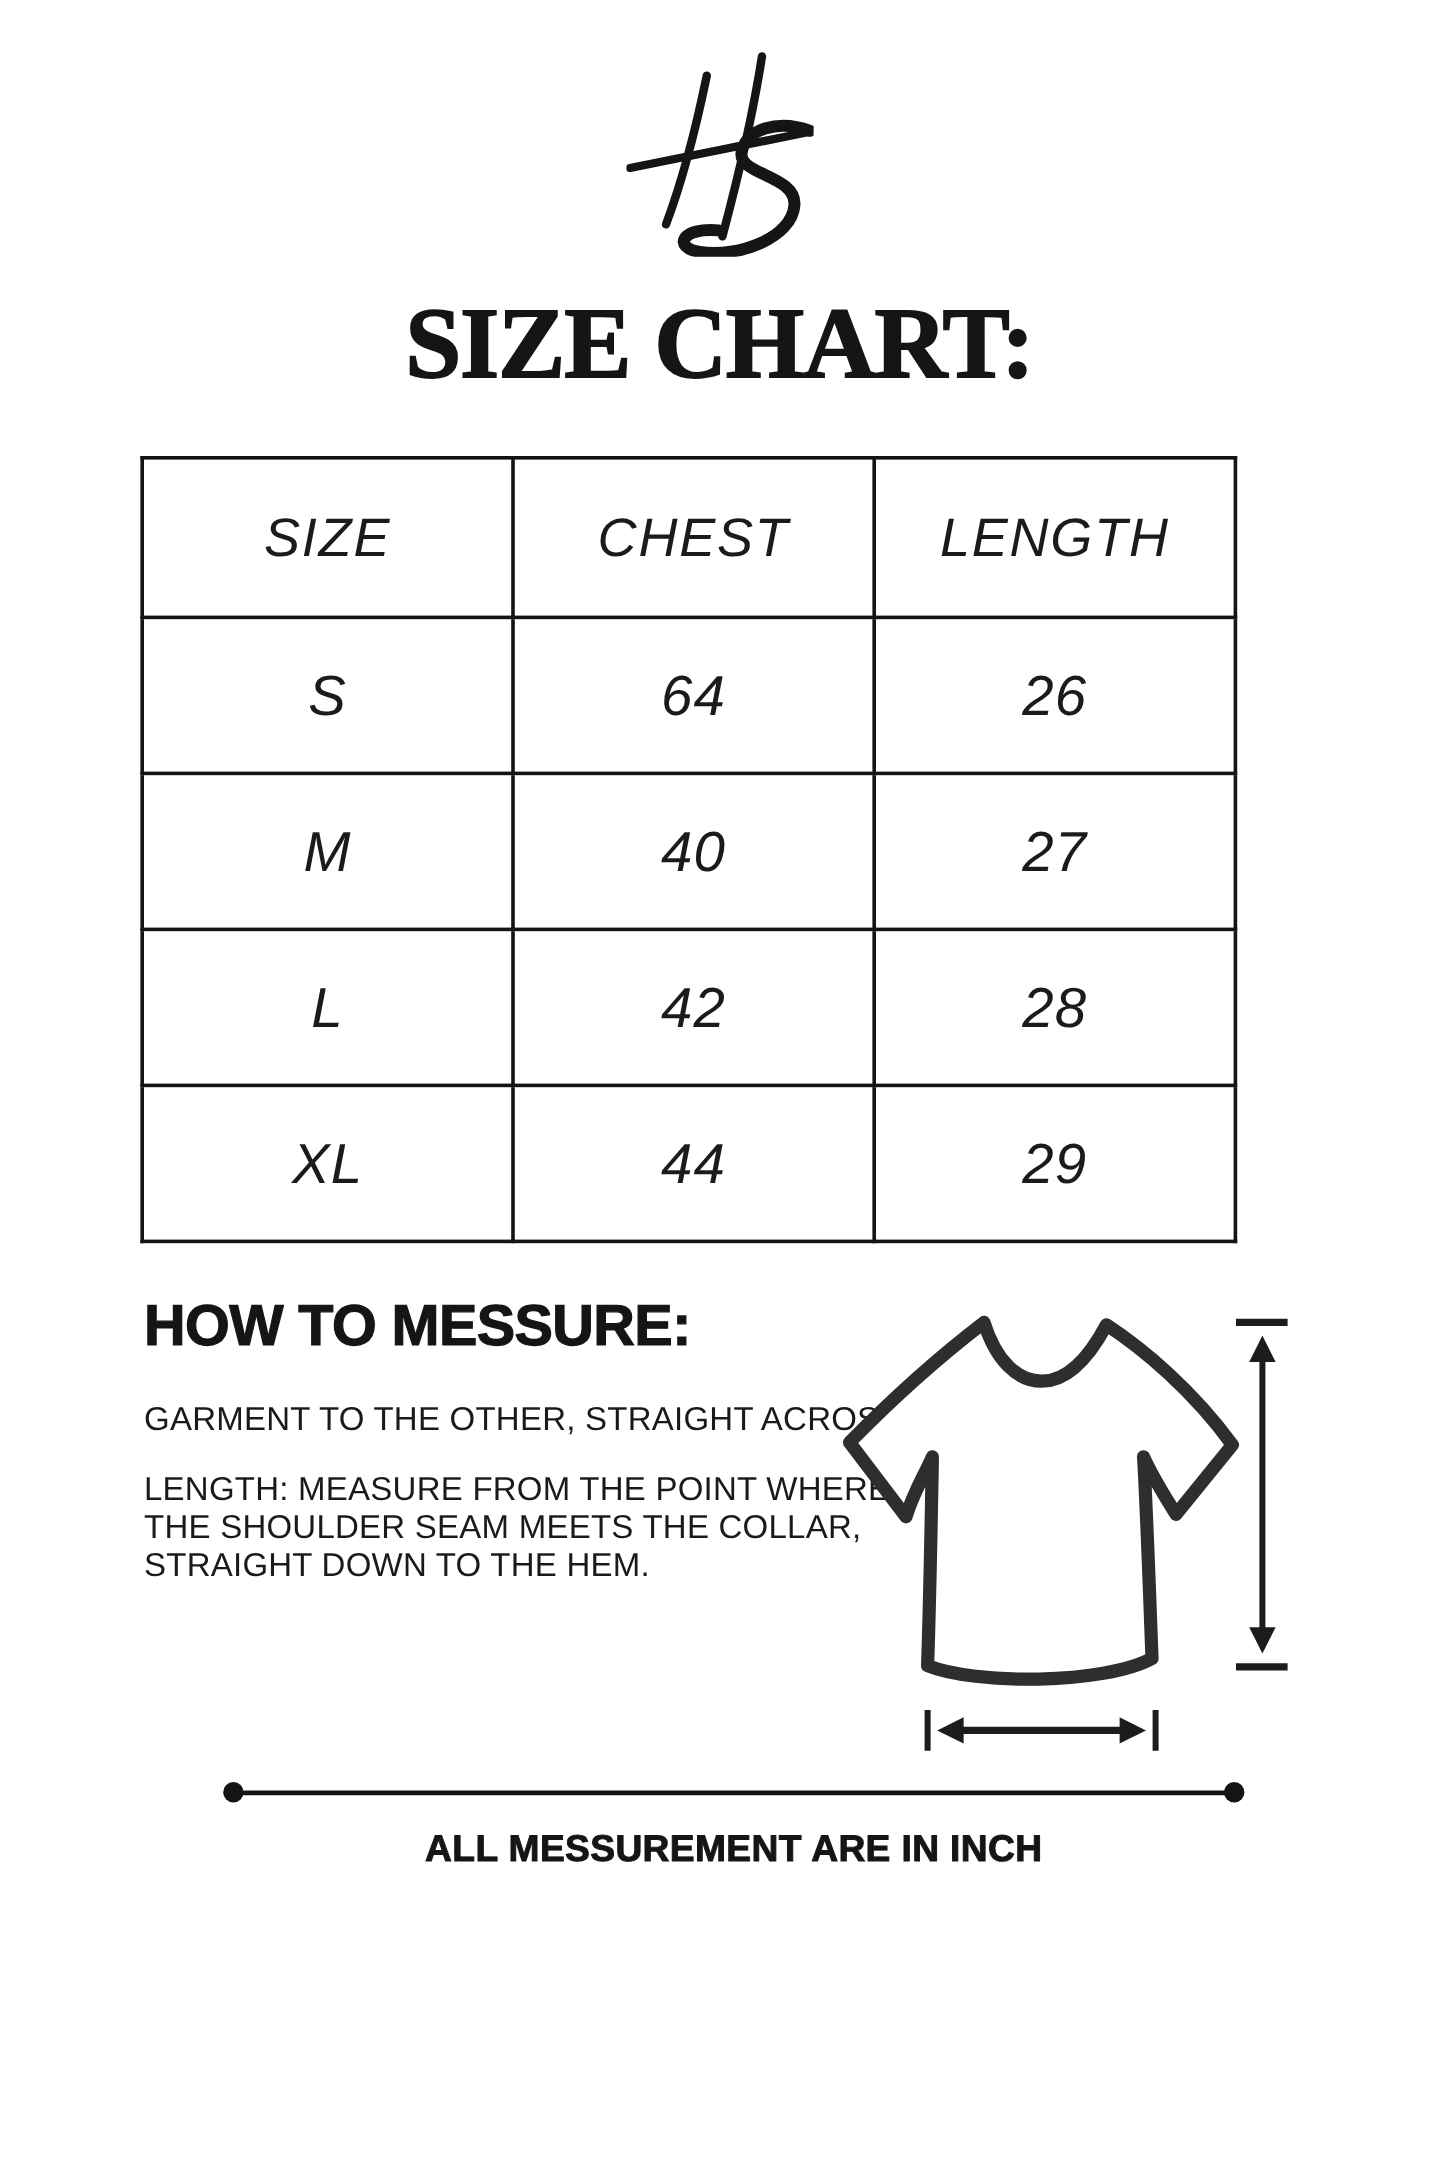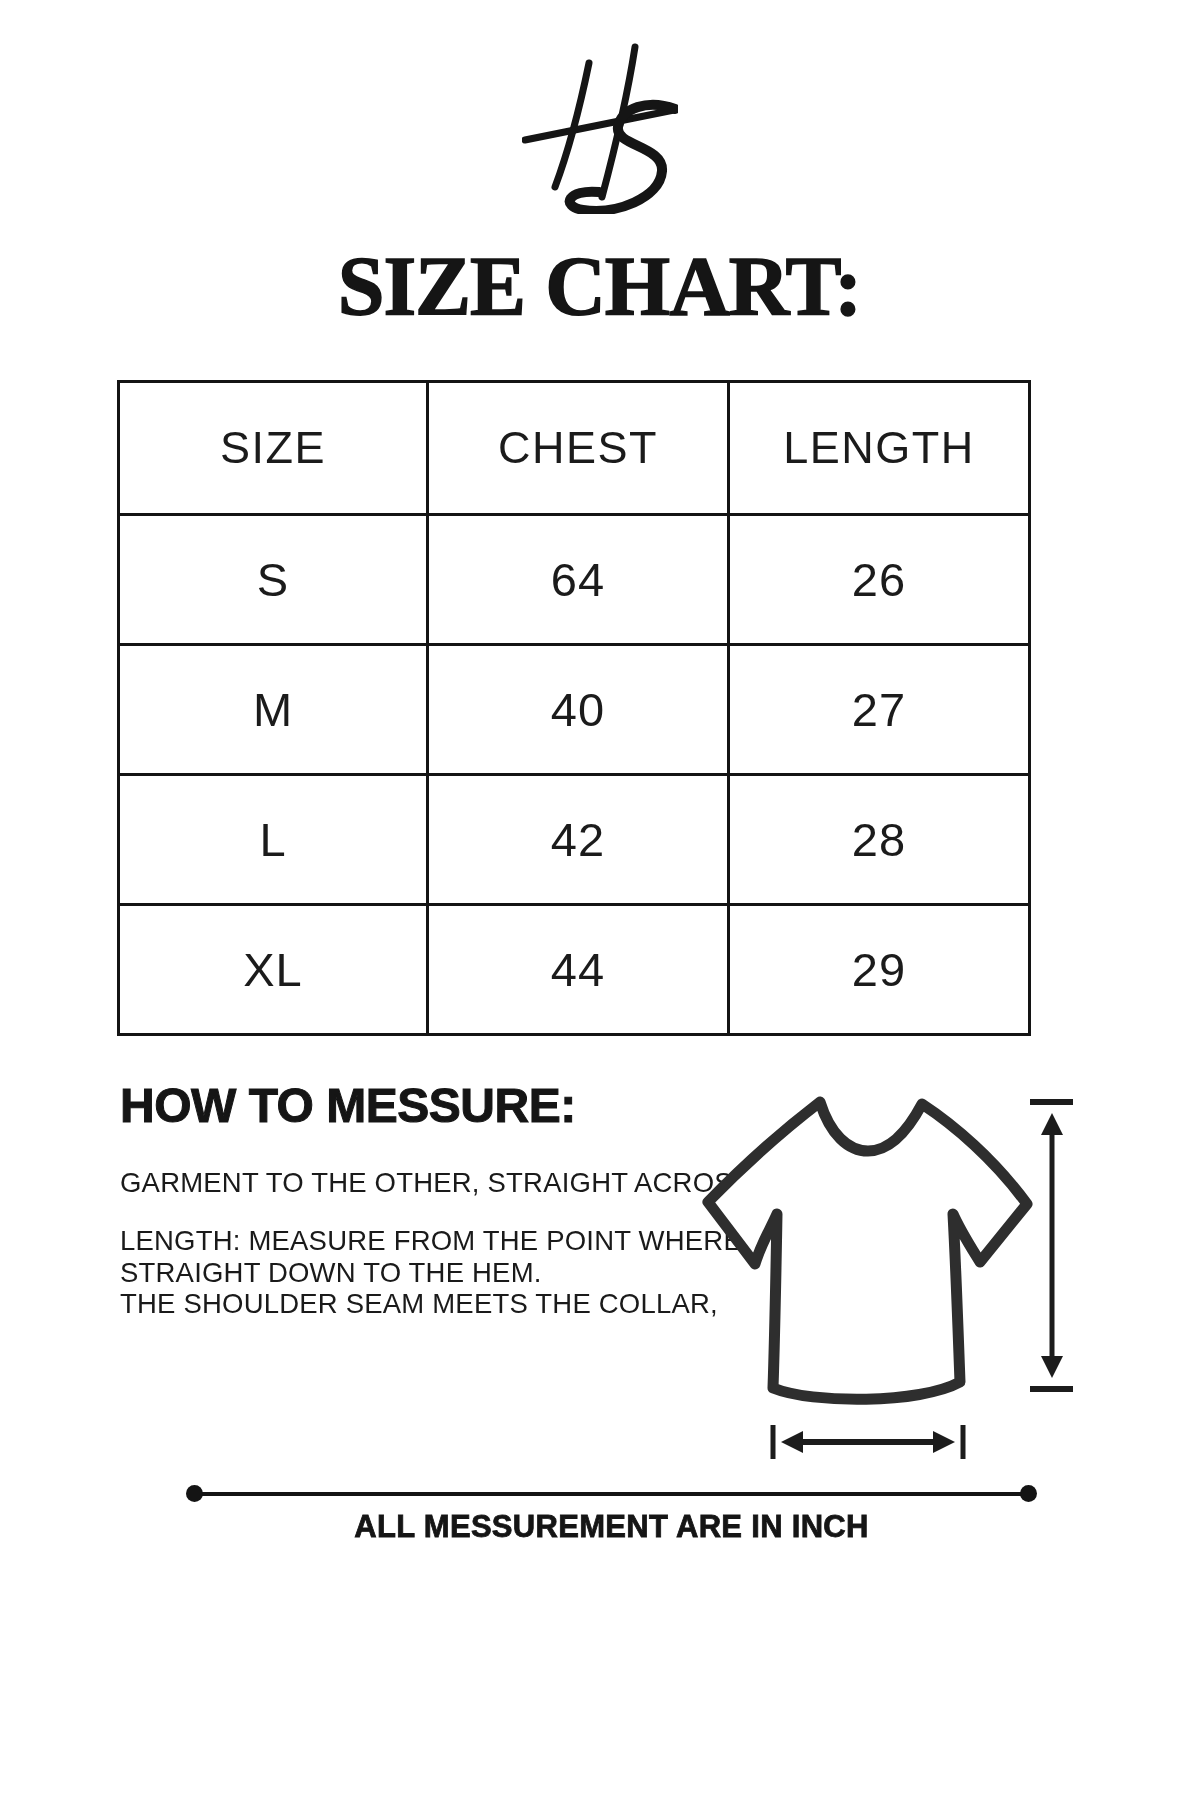--- a/index.html
+++ b/index.html
@@ -28,20 +28,21 @@
     font-family: Liberation Serif, serif;
     -webkit-text-stroke: 1.5px #151515;
   }
 
   
   table.size-table {
     border-collapse: collapse;
     table-layout: fixed;
     width: 911px;
     margin: 50px 0 0 117px;
+    font-style: italic;
   }
   .size-table th, .size-table td {
     border: 3px solid #141414;
     text-align: center;
     vertical-align: middle;
     font-weight: normal;
     background: #ffffff;
   }
   .size-table thead tr { height: 133px; }
   .size-table tbody tr { height: 130px; }
@@ -97,21 +98,21 @@
     content: "";
     position: absolute;
     top: -7px;
     width: 17px; height: 17px;
     border-radius: 50%;
     background: #141414;
   }
   .footer-rule::before { left: -4px; }
   .footer-rule::after  { right: -4px; }
   .footer-note {
-    margin: 13px 0 0 190px;
+    margin: 27px 0 0 190px;
     width: 843px;
     text-align: center;
     font-size: 31px;
     font-weight: bold;
     letter-spacing: 0.3px;
     color: #151515;
     -webkit-text-stroke: 0.8px #151515;
   }
 </style>
 </head>
@@ -169,22 +170,22 @@
 
 <section class="measure">
   <h2>HOW TO MESSURE:</h2>
 
   <div class="instructions">
     <div class="instruction">
       <div class="line">GARMENT TO THE OTHER, STRAIGHT ACROSS</div>
     </div>
     <div class="instruction second">
       <div class="line">LENGTH: MEASURE FROM THE POINT WHERE</div>
+      <div class="line">THE SHOULDER SEAM MEETS THE COLLAR,</div>
       <div class="line">STRAIGHT DOWN TO THE HEM.</div>
-      <div class="line">THE SHOULDER SEAM MEETS THE COLLAR,</div>
     </div>
   </div>
 
   <svg class="illustration" viewBox="0 0 400 375" fill="none">
 
     <g>
       <path d="M 18,115
                C 60,72 100,38 130,15
                C 140,47 158,64 178,64
                C 198,64 216,47 232,17

